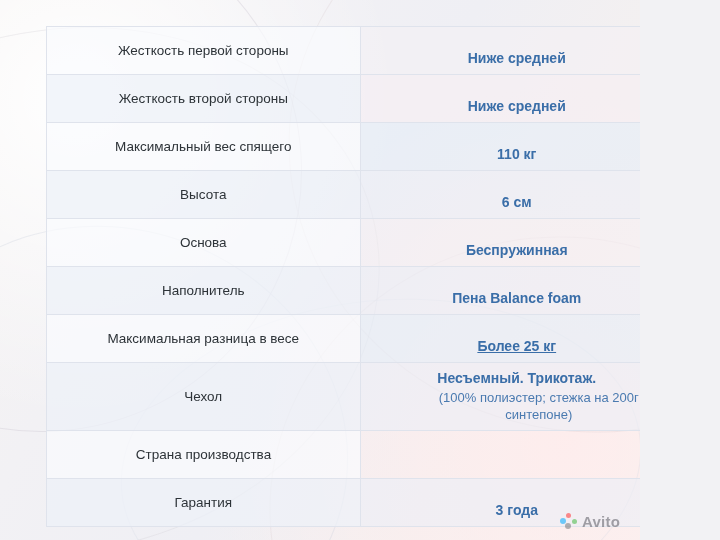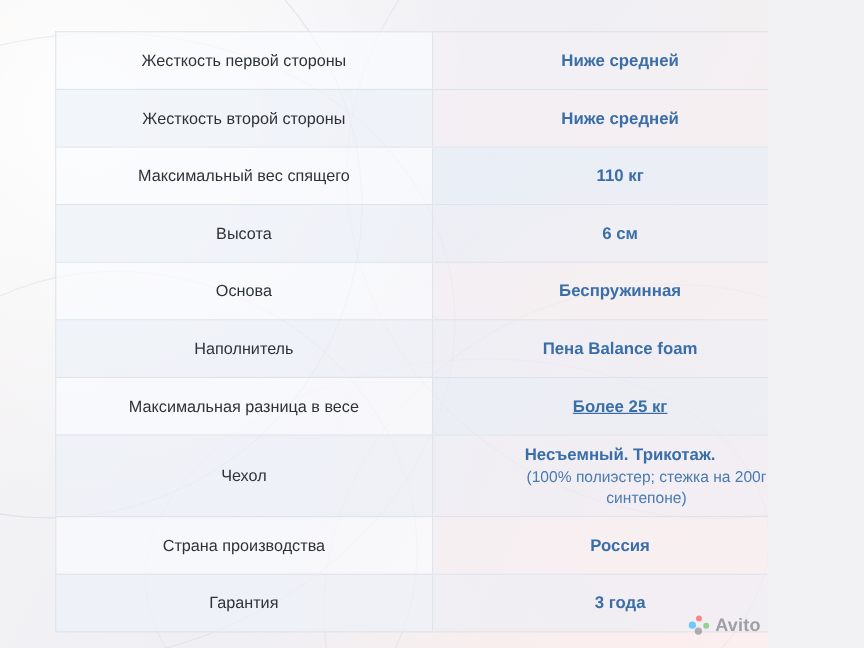--- a/index.html
+++ b/index.html
@@ -66,41 +66,42 @@
     font-size: 13.5px;
     border-right: 1px solid #dfe3ec;
   }
   .cell-value {
     width: 313px;
     color: #3a6ea8;
     font-size: 14px;
     font-weight: bold;
     line-height: 1.35;
     flex-direction: column;
+    justify-content: flex-end;
   }
   .cell-value .sub {
     font-weight: normal;
     font-size: 13px;
     color: #4a7ab0;
     margin-top: 1px;
     margin-left: 44px;
   }
   
   .row.odd .cell-label { background: rgba(250,251,253,0.72); }
   .row.odd .cell-value { background: rgba(244,240,244,0.55); }
   .row.even .cell-label { background: rgba(237,241,248,0.72); }
   .row.even .cell-value { background: rgba(235,238,246,0.60); }
 
   .row.r1 .cell-value { background: rgba(246,238,243,0.65); }
   .row.r2 .cell-value { background: rgba(231,238,247,0.70); }
   .row.r6 .cell-value { background: rgba(229,238,247,0.65); text-decoration: underline; }
 
   .watermark {
     position: absolute;
-    right: 6px;
+    right: 20px;
     bottom: 10px;
     display: flex;
     align-items: center;
     gap: 5px;
     opacity: 0.55;
     pointer-events: none;
   }
   .wm-logo {
     position: relative;
     width: 17px;
@@ -188,23 +189,20 @@
     <div class="row even r7">
       <div class="cell cell-label">Чехол</div>
       <div class="cell cell-value">
         <span>Несъемный. Трикотаж.</span>
         <span class="sub">(100% полиэстер; стежка на 200г синтепоне)</span>
       </div>
     </div>
 
     <div class="row odd r8">
       <div class="cell cell-label">Страна производства</div>
-      <div class="cell cell-value">
-        <span>Россия</span>
-      </div>
     </div>
 
     <div class="row even r9">
       <div class="cell cell-label">Гарантия</div>
       <div class="cell cell-value">
         <span>3 года</span>
       </div>
     </div>
 
   </div>

